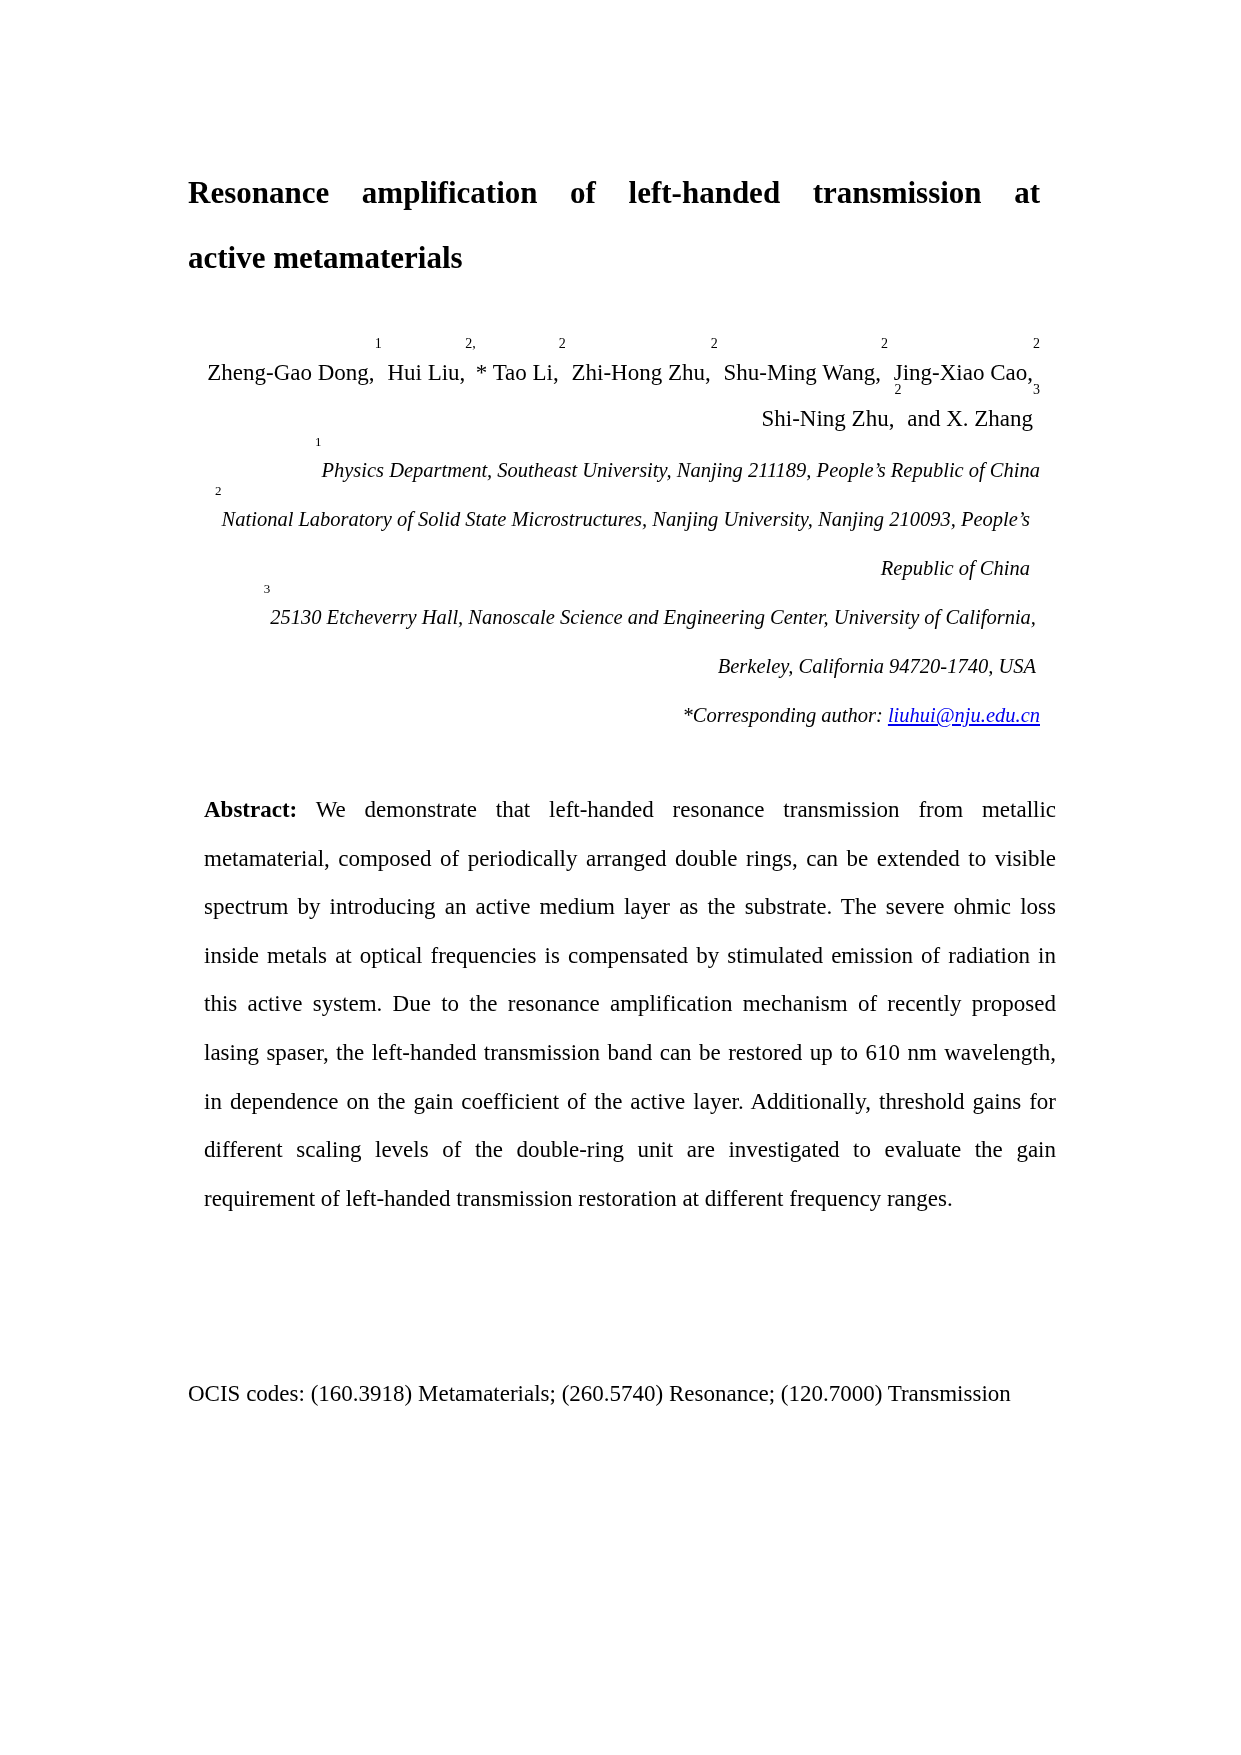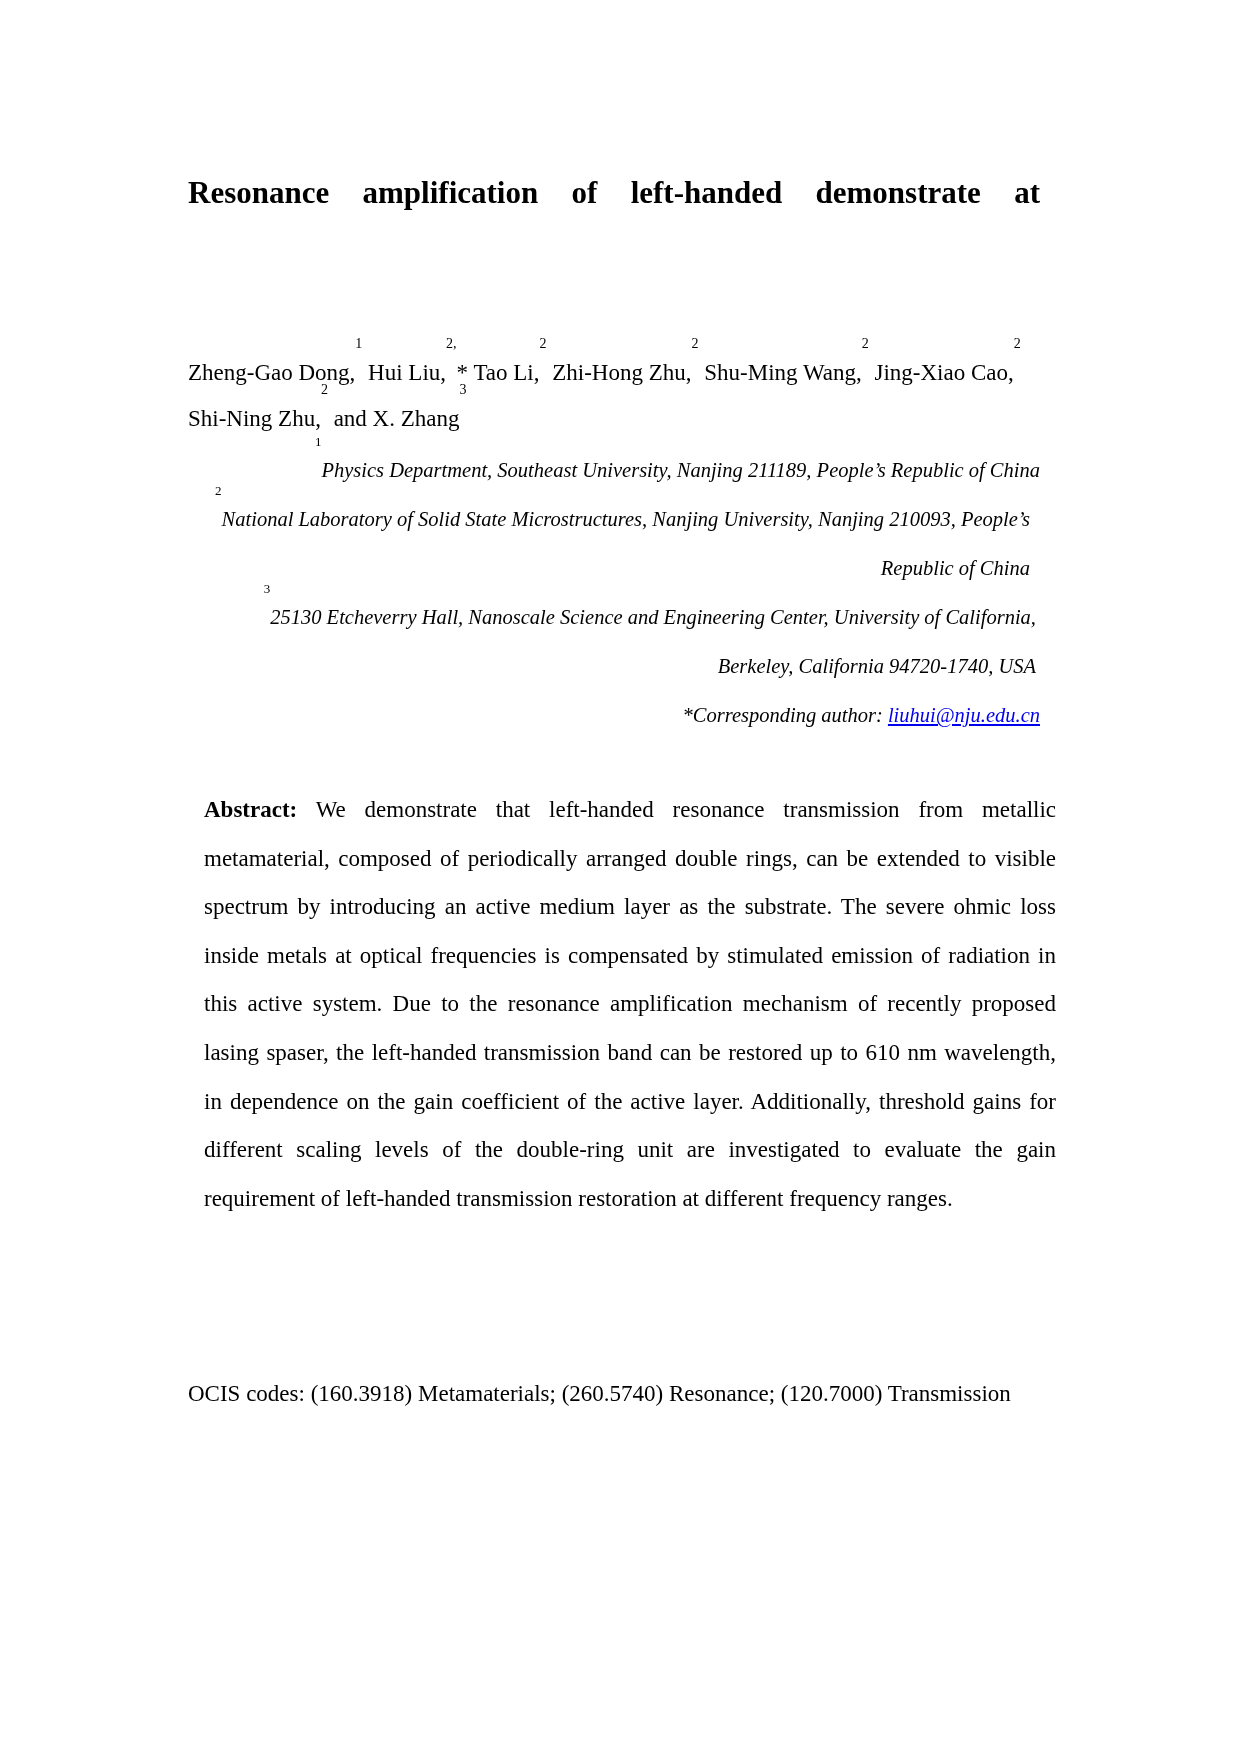--- a/index.html
+++ b/index.html
@@ -3,42 +3,43 @@
 <meta charset="utf-8">
 <style>
   html, body { margin: 0; padding: 0; background: #ffffff; }
   body { width: 1241px; height: 1755px; position: relative; overflow: hidden;
          font-family: "Liberation Serif", "DejaVu Serif", serif; color: #000; }
   .page { position: absolute; left: 188px; width: 852px; top: 0; }
   .title { position: absolute; top: 160px; left: 0; width: 852px;
            font-weight: bold; font-size: 31px; line-height: 65px; }
   .title .jline { display: block; text-align: justify; text-align-last: justify; height: 65px; }
   .title .lastline { display: block; text-align: left; height: 65px; }
-  .authors { position: absolute; top: 350px; left: 0; width: 852px; text-align: left;
+  .authors { position: absolute; top: 350px; left: 0; width: 852px; text-align: right;
              font-size: 23px; line-height: 46px; }
   sup { font-size: 14px; vertical-align: top; position: relative; top: -6px; line-height: 0; }
   .affils { position: absolute; top: 446px; left: 0; width: 852px; text-align: right;
             font-style: italic; font-size: 20.5px; line-height: 49px; }
   .affils sup { font-style: normal; font-size: 13px; top: -4px; }
   .affil { display: block; }
   .email { color: #0000ee; text-decoration: underline; }
   .abstract { position: absolute; top: 786px; left: 0; width: 852px;
               font-size: 23px; line-height: 48.6px; text-align: justify; margin-left: 16px; }
   .abstract .label { font-weight: bold; }
   .ocis { position: absolute; top: 1370px; left: 0; width: 852px;
           font-size: 23px; line-height: 48px; text-align: justify; }
   .ocis .label { font-weight: normal; }
 </style>
 </head>
 <body>
 
 <div class="page">
 
   <div class="title">
-    <span class="jline">Resonance amplification of left-handed demonstrate at</span>
+    <span class="jline">Resonance amplification of left-handed transmission at</span>
+    <span class="lastline">active metamaterials</span>
   </div>
 
   <div class="authors">
     <span>Zheng-Gao Dong,</span><sup>1</sup>
     <span>Hui Liu,</span><sup>2,</sup><span>* Tao Li,</span><sup>2</sup>
     <span>Zhi-Hong Zhu,</span><sup>2</sup>
     <span>Shu-Ming Wang,</span><sup>2</sup>
     <span>Jing-Xiao Cao,</span><sup>2</sup>
     <span>Shi-Ning Zhu,</span><sup>2</sup>
     <span>and X. Zhang</span><sup>3</sup>

